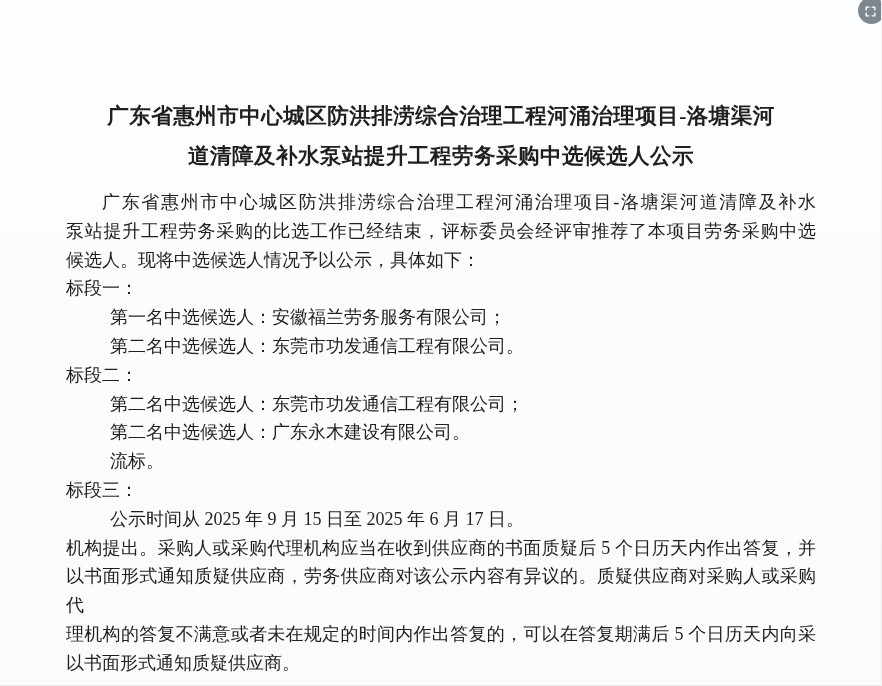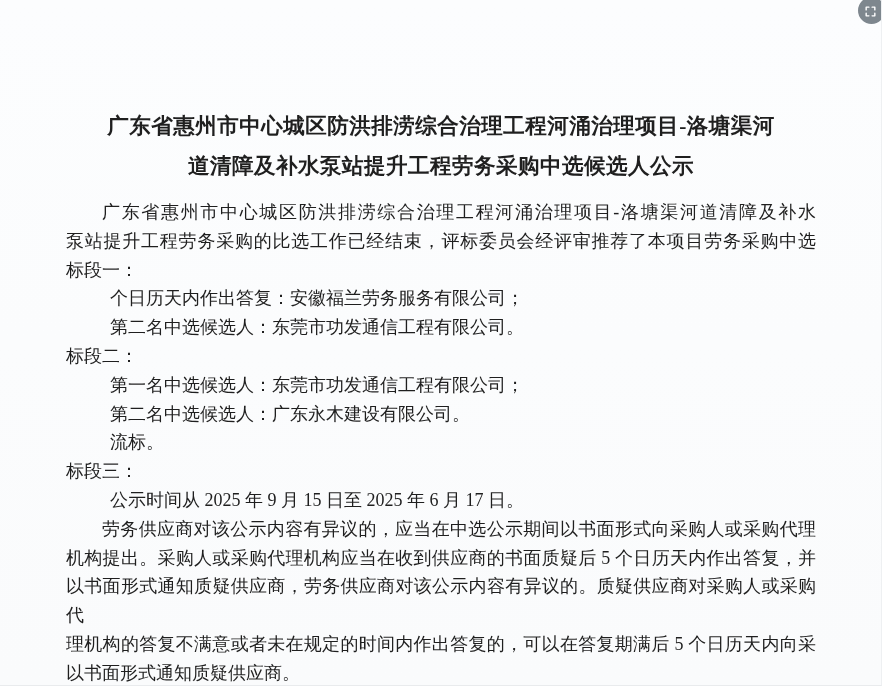--- a/index.html
+++ b/index.html
@@ -36,21 +36,21 @@
     cursor: pointer;
   }
   .viewer-btn svg { display: block; margin-top: 2px; margin-right: 2px; }
   .doc {
     position: absolute;
     left: 66px;
     top: 96px;
     width: 750px;
   }
   .title {
-    margin: 10px 0 12px 0;
+    margin: 0 0 12px 0;
     font-size: 21.5px;
     font-weight: 700;
     line-height: 40px;
     text-align: center;
     letter-spacing: 0.5px;
   }
   .title .tl { display: block; }
   .body {
     font-size: 18px;
     line-height: 28.8px;
@@ -85,43 +85,43 @@
 
     <h1 class="title">
       <span class="tl">广东省惠州市中心城区防洪排涝综合治理工程河涌治理项目-洛塘渠河</span>
       <span class="tl">道清障及补水泵站提升工程劳务采购中选候选人公示</span>
     </h1>
 
     <div class="body">
       <div>
         <div class="line full indent">广东省惠州市中心城区防洪排涝综合治理工程河涌治理项目-洛塘渠河道清障及补水</div>
         <div class="line full">泵站提升工程劳务采购的比选工作已经结束，评标委员会经评审推荐了本项目劳务采购中选</div>
+        <div class="line">候选人。现将中选候选人情况予以公示，具体如下：</div>
       </div>
 
       <div>
         <div class="line seclabel">标段一：</div>
-        <div class="line cand">个日历天内作出答复：安徽福兰劳务服务有限公司；</div>
+        <div class="line cand">第一名中选候选人：安徽福兰劳务服务有限公司；</div>
         <div class="line cand">第二名中选候选人：东莞市功发通信工程有限公司。</div>
       </div>
 
       <div>
         <div class="line seclabel">标段二：</div>
-        <div class="line cand">第一名中选候选人：东莞市功发通信工程有限公司；</div>
+        <div class="line cand">第二名中选候选人：东莞市功发通信工程有限公司；</div>
         <div class="line cand">第二名中选候选人：广东永木建设有限公司。</div>
       </div>
 
       <div>
         <div class="line cand">流标。</div>
         <div class="line seclabel">标段三：</div>
       </div>
 
       <div class="line cand">公示时间从 2025 年 9 月 15 日至 2025 年 6 月 17 日。</div>
 
       <div>
-        <div class="line full indent">劳务供应商对该公示内容有异议的，应当在中选公示期间以书面形式向采购人或采购代理</div>
         <div class="line full">机构提出。采购人或采购代理机构应当在收到供应商的书面质疑后 5 个日历天内作出答复，并</div>
         <div class="line full">以书面形式通知质疑供应商，劳务供应商对该公示内容有异议的。质疑供应商对采购人或采购代</div>
         <div class="line full">理机构的答复不满意或者未在规定的时间内作出答复的，可以在答复期满后 5 个日历天内向采</div>
         <div class="line">以书面形式通知质疑供应商。</div>
       </div>
     </div>
 
   </div>
 </div>
 

